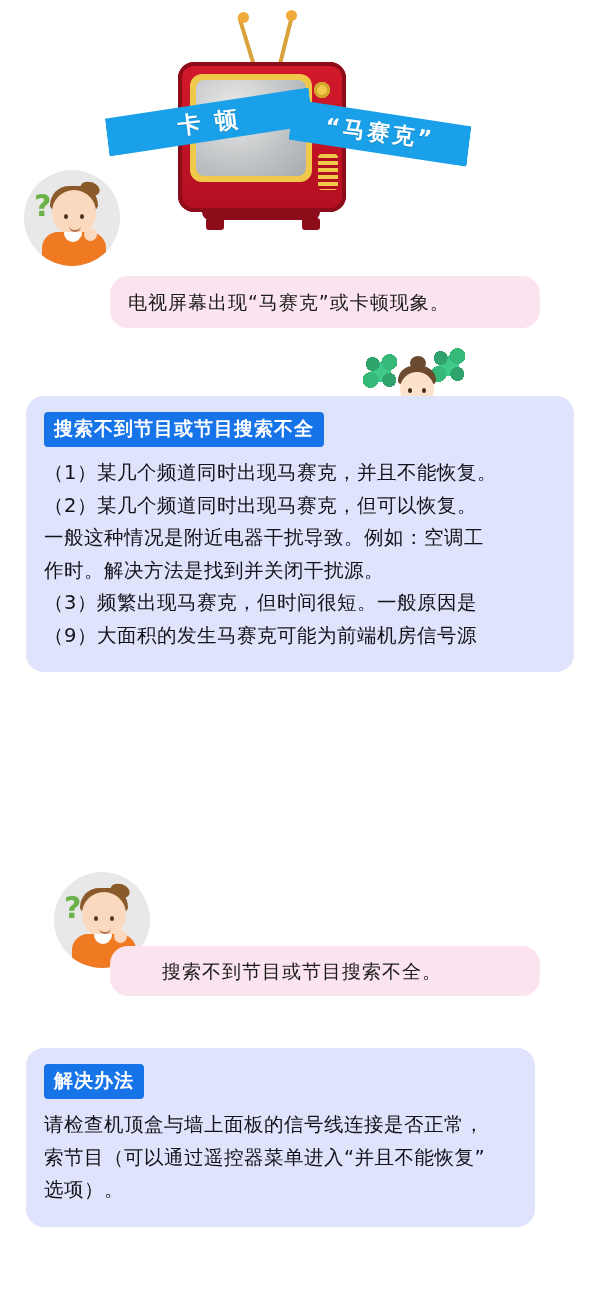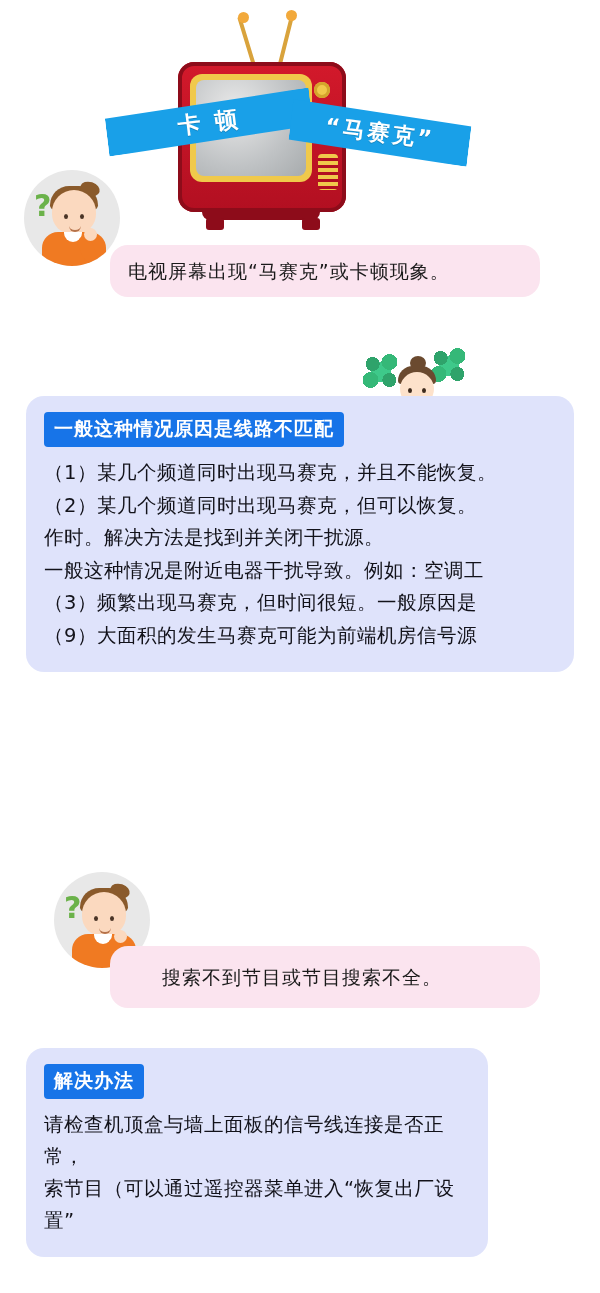--- a/index.html
+++ b/index.html
@@ -373,21 +373,21 @@
       <div class="eye l"></div>
       <div class="eye r"></div>
       <div class="mouth"></div>
       <div class="body-shirt"></div>
       <div class="collar"></div>
       <div class="arm"></div>
       <div class="hand"></div>
     </div>
   </div>
 
-  <div class="pink-card" style="left:110px;top:245px;width:430px;height:52px;">
+  <div class="pink-card" style="left:110px;top:276px;width:430px;height:52px;">
     <div class="txt">电视屏幕出现“马赛克”或卡顿现象。</div>
   </div>
 
   <div class="girl">
     <div class="pom l"></div>
     <div class="pom r"></div>
     <div class="g-arm l"></div>
     <div class="g-arm r"></div>
     <div class="g-bun"></div>
     <div class="g-hair"></div>
@@ -395,46 +395,47 @@
     <div class="g-eye l"></div>
     <div class="g-eye r"></div>
     <div class="g-smile"></div>
     <div class="g-body"></div>
     <div class="g-skirt"></div>
     <div class="g-leg l"></div>
     <div class="g-leg r"></div>
   </div>
 
   <div class="blue-card" style="left:26px;top:396px;width:548px;">
-    <div class="tag">一般这种情况原因是线路不匹配</div>
+    <div class="tag">搜索不到节目或节目搜索不全</div>
     <p class="para">（1）某几个频道同时出现马赛克，并且不能恢复。</p>
     <p class="para">（2）某几个频道同时出现马赛克，但可以恢复。</p>
+    <p class="para">一般这种情况是附近电器干扰导致。例如：空调工</p>
     <p class="para">作时。解决方法是找到并关闭干扰源。</p>
-    <p class="para">一般这种情况是附近电器干扰导致。例如：空调工</p>
     <p class="para">（3）频繁出现马赛克，但时间很短。一般原因是</p>
     <p class="para">（9）大面积的发生马赛克可能为前端机房信号源</p>
   </div>
 
   <div class="boy" style="left:54px;top:872px;">
     <span class="qmark q1">?</span>
     <span class="qmark q2">?</span>
     <div class="hair"></div>
     <div class="head"></div>
     <div class="eye l"></div>
     <div class="eye r"></div>
     <div class="mouth"></div>
     <div class="body-shirt"></div>
     <div class="collar"></div>
     <div class="arm"></div>
     <div class="hand"></div>
   </div>
 
-  <div class="pink-card" style="left:110px;top:946px;width:430px;height:62px;">
+  <div class="pink-card" style="left:110px;top:946px;width:430px;height:50px;">
     <div class="txt" style="padding-left:52px;">搜索不到节目或节目搜索不全。</div>
   </div>
 
-  <div class="blue-card" style="left:26px;top:1048px;width:462px;">
+  <div class="blue-card" style="left:26px;top:1048px;width:509px;">
     <div class="tag">解决办法</div>
     <p class="para">请检查机顶盒与墙上面板的信号线连接是否正常，</p>
-    <p class="para">索节目（可以通过遥控器菜单进入“恢复出厂设置”</p>
+    <p class="para">索节目（可以通过遥控器菜单进入“并且不能恢复”</p>
+    <p class="para">选项）。</p>
   </div>
 
 </div>
 
 </body></html>

